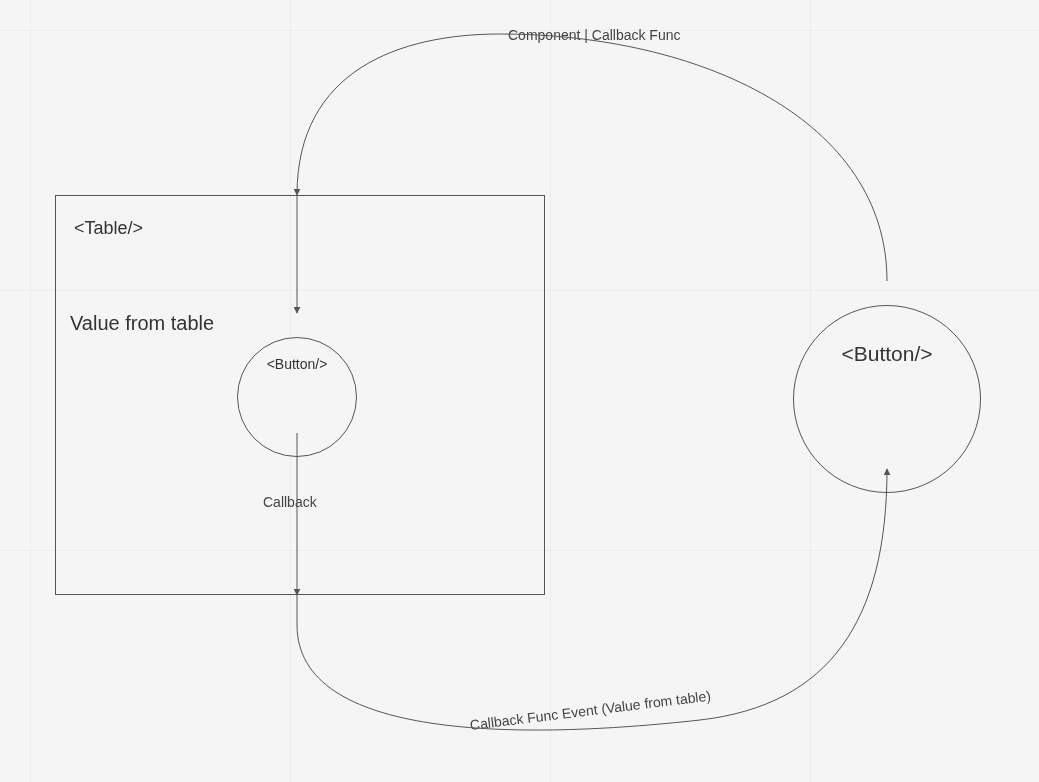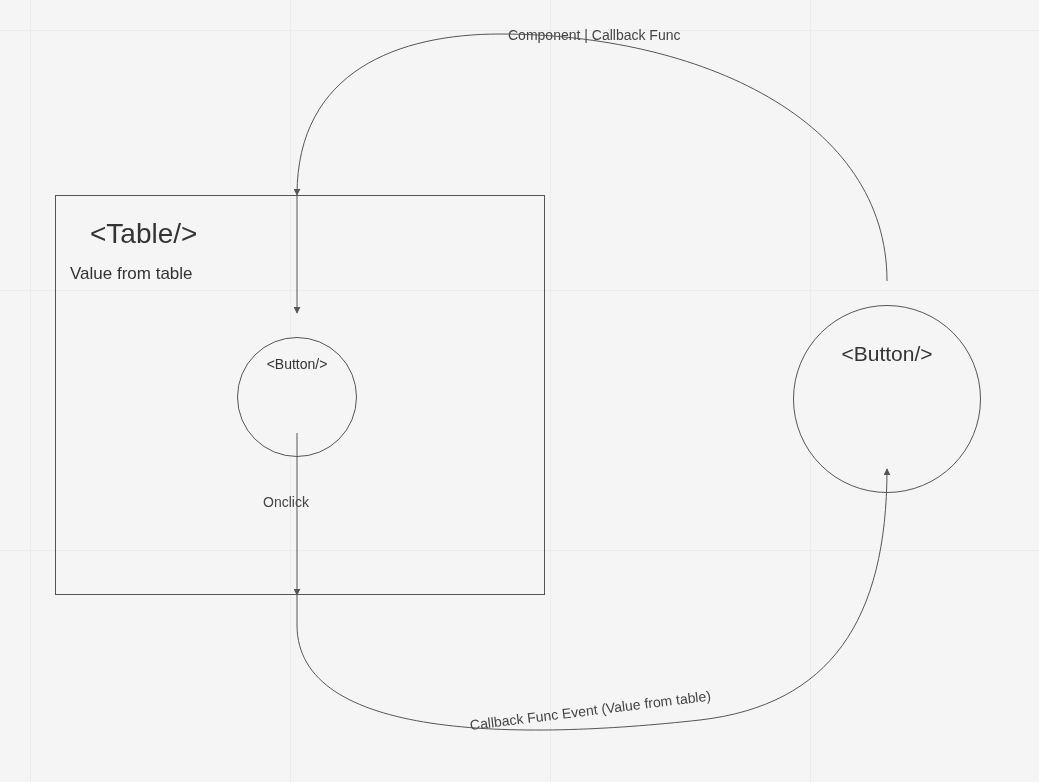--- a/index.html
+++ b/index.html
@@ -40,22 +40,22 @@
     border-radius: 50%;
     background: #f5f5f5;
     box-sizing: border-box;
     margin-top: 24px;
   }
   .lbl {
     position: absolute;
     color: #333;
     white-space: nowrap;
   }
-  .title   { font-size: 28px; margin-left: 16px; }
-  .sub     { font-size: 17px; }
+  .title   { font-size: 18px; }
+  .sub     { font-size: 20px; margin-top: 48px; }
   .node    { font-size: 14px; text-align:center; }
   .bignode { font-size: 21px; text-align:center; }
   .edge    { font-size: 14px; color:#444; }
 </style>
 </head>
 <body>
 
 <div class="canvas">
 
   <div class="box" style="left:55px; top:195px; width:490px; height:400px;">
@@ -66,21 +66,21 @@
   <div class="circle" style="left:237px; top:313px; width:120px; height:120px;">
     <span class="lbl node" style="left:0; right:0; top:18px; position:absolute;">&lt;Button/&gt;</span>
   </div>
 
   <div class="circle" style="left:793px; top:281px; width:188px; height:188px;">
     <span class="lbl bignode" style="left:0; right:0; top:36px; position:absolute;">&lt;Button/&gt;</span>
   </div>
 
   <span class="lbl edge" style="left:508px; top:27px;">Component | Callback Func</span>
 
-  <span class="lbl edge" style="left:263px; top:494px;">Onclick</span>
+  <span class="lbl edge" style="left:263px; top:494px;">Callback</span>
 
   <span class="lbl edge" style="left:470px; top:717px; transform:rotate(-7deg); transform-origin:left center;">Callback Func Event (Value from table)</span>
 
   <svg class="overlay" viewBox="0 0 1039 782">
     <defs>
       <marker id="arrow" viewBox="0 0 10 10" refX="9" refY="5" markerWidth="7" markerHeight="7" orient="auto-start-reverse">
         <path d="M 0 0 L 10 5 L 0 10 z" fill="#555"></path>
       </marker>
     </defs>
 

